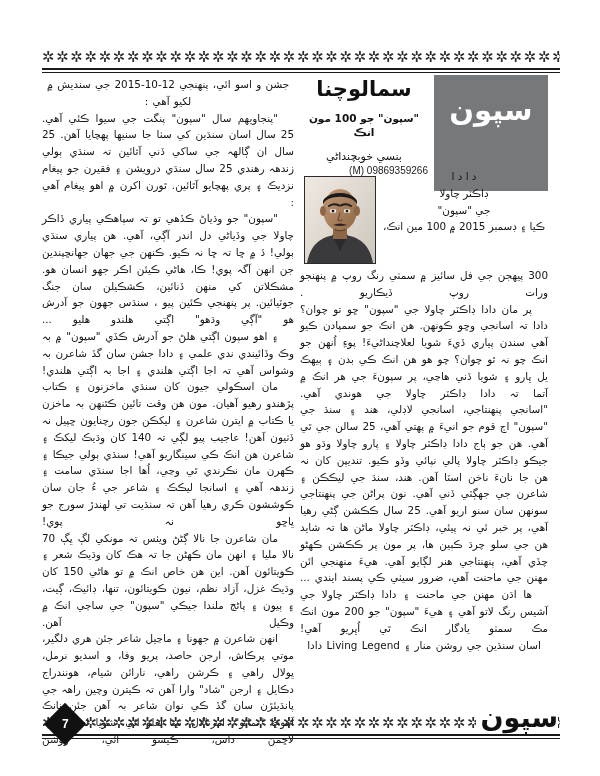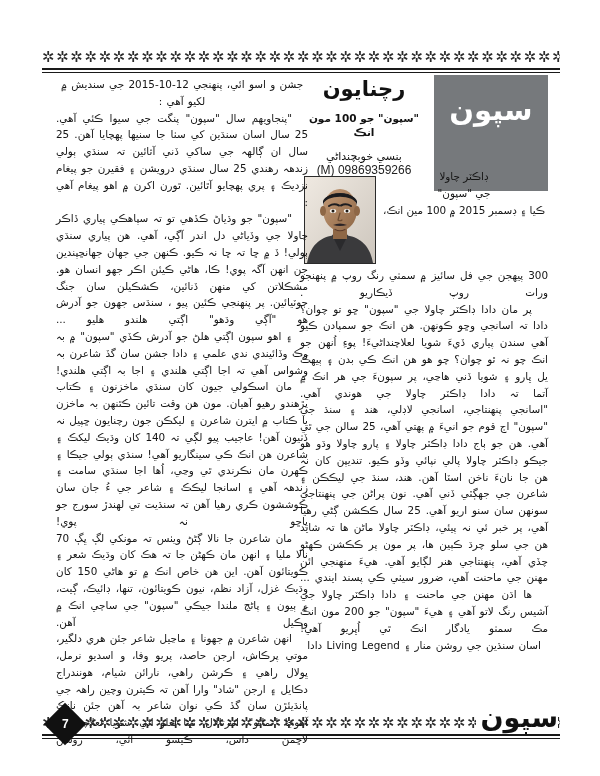--- a/index.html
+++ b/index.html
@@ -138,24 +138,24 @@
     color: #111;
   }
   #article-head .author-name {
     font-size: 11px;
     font-weight: normal;
     line-height: 14px;
     margin: 0 0 1px 0;
     color: #111;
   }
   #article-head .author-phone {
-    font-size: 12px;
+    font-size: 10px;
     line-height: 11px;
     direction: ltr;
-    text-align: center;
+    text-align: right;
     color: #222;
     font-family: "Liberation Sans", sans-serif;
     margin: 0;
   }
 
   
   #author-photo {
     position: absolute;
     left: 304px;
     top: 176px;
@@ -178,21 +178,21 @@
     color: #141414;
     letter-spacing: 0px;
     word-spacing: 1px;
   }
   .column p { margin: 0; text-indent: 0; }
   .column p.indent { text-indent: 16px; }
   .column p.center { text-align: center; text-align-last: center; }
   .column p.justify { text-align: justify; text-align-last: justify; }
 
   #column-left {
-    left: 56px;
+    left: 42px;
     top: 76px;
     width: 252px;
   }
   #column-right {
     left: 300px;
     top: 267px;
     width: 248px;
   }
   #column-right-wrap {
     left: 380px;
@@ -215,21 +215,21 @@
 <div id="page">
 
   <div class="ornament-band" id="top-ornament">✲✲✲✲✲✲✲✲✲✲✲✲✲✲✲✲✲✲✲✲✲✲✲✲✲✲✲✲✲✲✲✲✲✲✲✲✲✲✲✲✲✲✲✲✲✲✲✲✲✲✲✲✲✲</div>
   <div class="rule-line" id="top-rule"></div>
 
   <div id="masthead-block">
     <div class="masthead-word">سپون</div>
   </div>
 
   <div id="article-head">
-    <h1 class="section-title">رچنايون</h1>
+    <h1 class="section-title">سمالوچنا</h1>
     <div class="article-subtitle">"سپون" جو 100 مون انڪ</div>
     <div class="author-name">بنسي خوبچنداڻي</div>
     <div class="author-phone">(M)  09869359266</div>
   </div>
 
   <div id="author-photo">
     <svg viewBox="0 0 70 86" preserveAspectRatio="none">
       <defs>
         <linearGradient id="bgGrad" x1="0" y1="0" x2="1" y2="1">
           <stop offset="0%" stop-color="#efe9e1"></stop>
@@ -265,20 +265,21 @@
 
       <path d="M35 36 L33 43 q2 1.5 4 0" stroke="#6d4d33" stroke-width="1.2" fill="none" stroke-linecap="round"></path>
 
       <path d="M28 48 q7 -3 14 0 q-7 2 -14 0 Z" fill="#2a2326"></path>
 
       <path d="M30 52.5 q5 2.5 10 0" stroke="#5c3b2a" stroke-width="1.2" fill="none" stroke-linecap="round"></path>
     </svg>
   </div>
 
   <div id="column-right-wrap">
+    <p class="spaced">د ا د ا</p>
     <p>ڊاڪٽر چاولا</p>
     <p>جي "سپون"</p>
     <p>ڪيا ۽ ڊسمبر 2015 ۾ 100 مين انڪ،</p>
   </div>
 
   <div class="column" id="column-left">
     <p class="center">جشن و اسو ائي، پنهنجي 12-10-2015 جي سنديش ۾ لکيو آهي :</p>
     <p class="justify indent">"پنجاويهم سال "سپون" پنگت جي سيوا ڪئي آهي. 25 سال اسان سنڌين کي سٺا جا سنيها پهچايا آهن. 25 سال ان ڳالهہ جي ساکي ڏني آثائين تہ سنڌي ٻولي زندهہ رهندي 25 سال سنڌي درويشن ۽ فقيرن جو پيغام نزديڪ ۽ پري پهچايو آٿائين. ٿورن اکرن ۾ اهو پيغام آهي :</p>
     <p class="justify indent">"سپون" جو وڌياڻ ڪڏهي تو تہ سپاهڪي پياري ڏاڪر چاولا جي وڏياڻي دل اندر آڳي، آهي. هن پياري سنڌي ٻولي! ڏ ۾ ڇا تہ ڇا نہ ڪيو. ڪنهن جي جهان جهانڇپندين جن انهن آگہ پوي! ڪا، هاڻي ڪيئن اڪر جهو انسان هو. مشڪلاتن کي منهن ڏنائين، ڪشڪيلن سان جنگ جوٽيائين. پر پنهنجي ڪئين پيو ، سنڌس جهون جو آدرش هو "آڳي وڌهو" اڳتي هلندو هليو ...</p>
     <p class="justify indent">۽ اهو سپون اڳتي هلڻ جو آدرش ڪڏي "سپون" ۾ بہ وڪ وڏائيندي ندي علمي ۽ دادا جشن سان گڏ شاعرن بہ وشواس آهي تہ اجا اڳتي هلندي ۽ اجا بہ اڳتي هلندي!</p>

